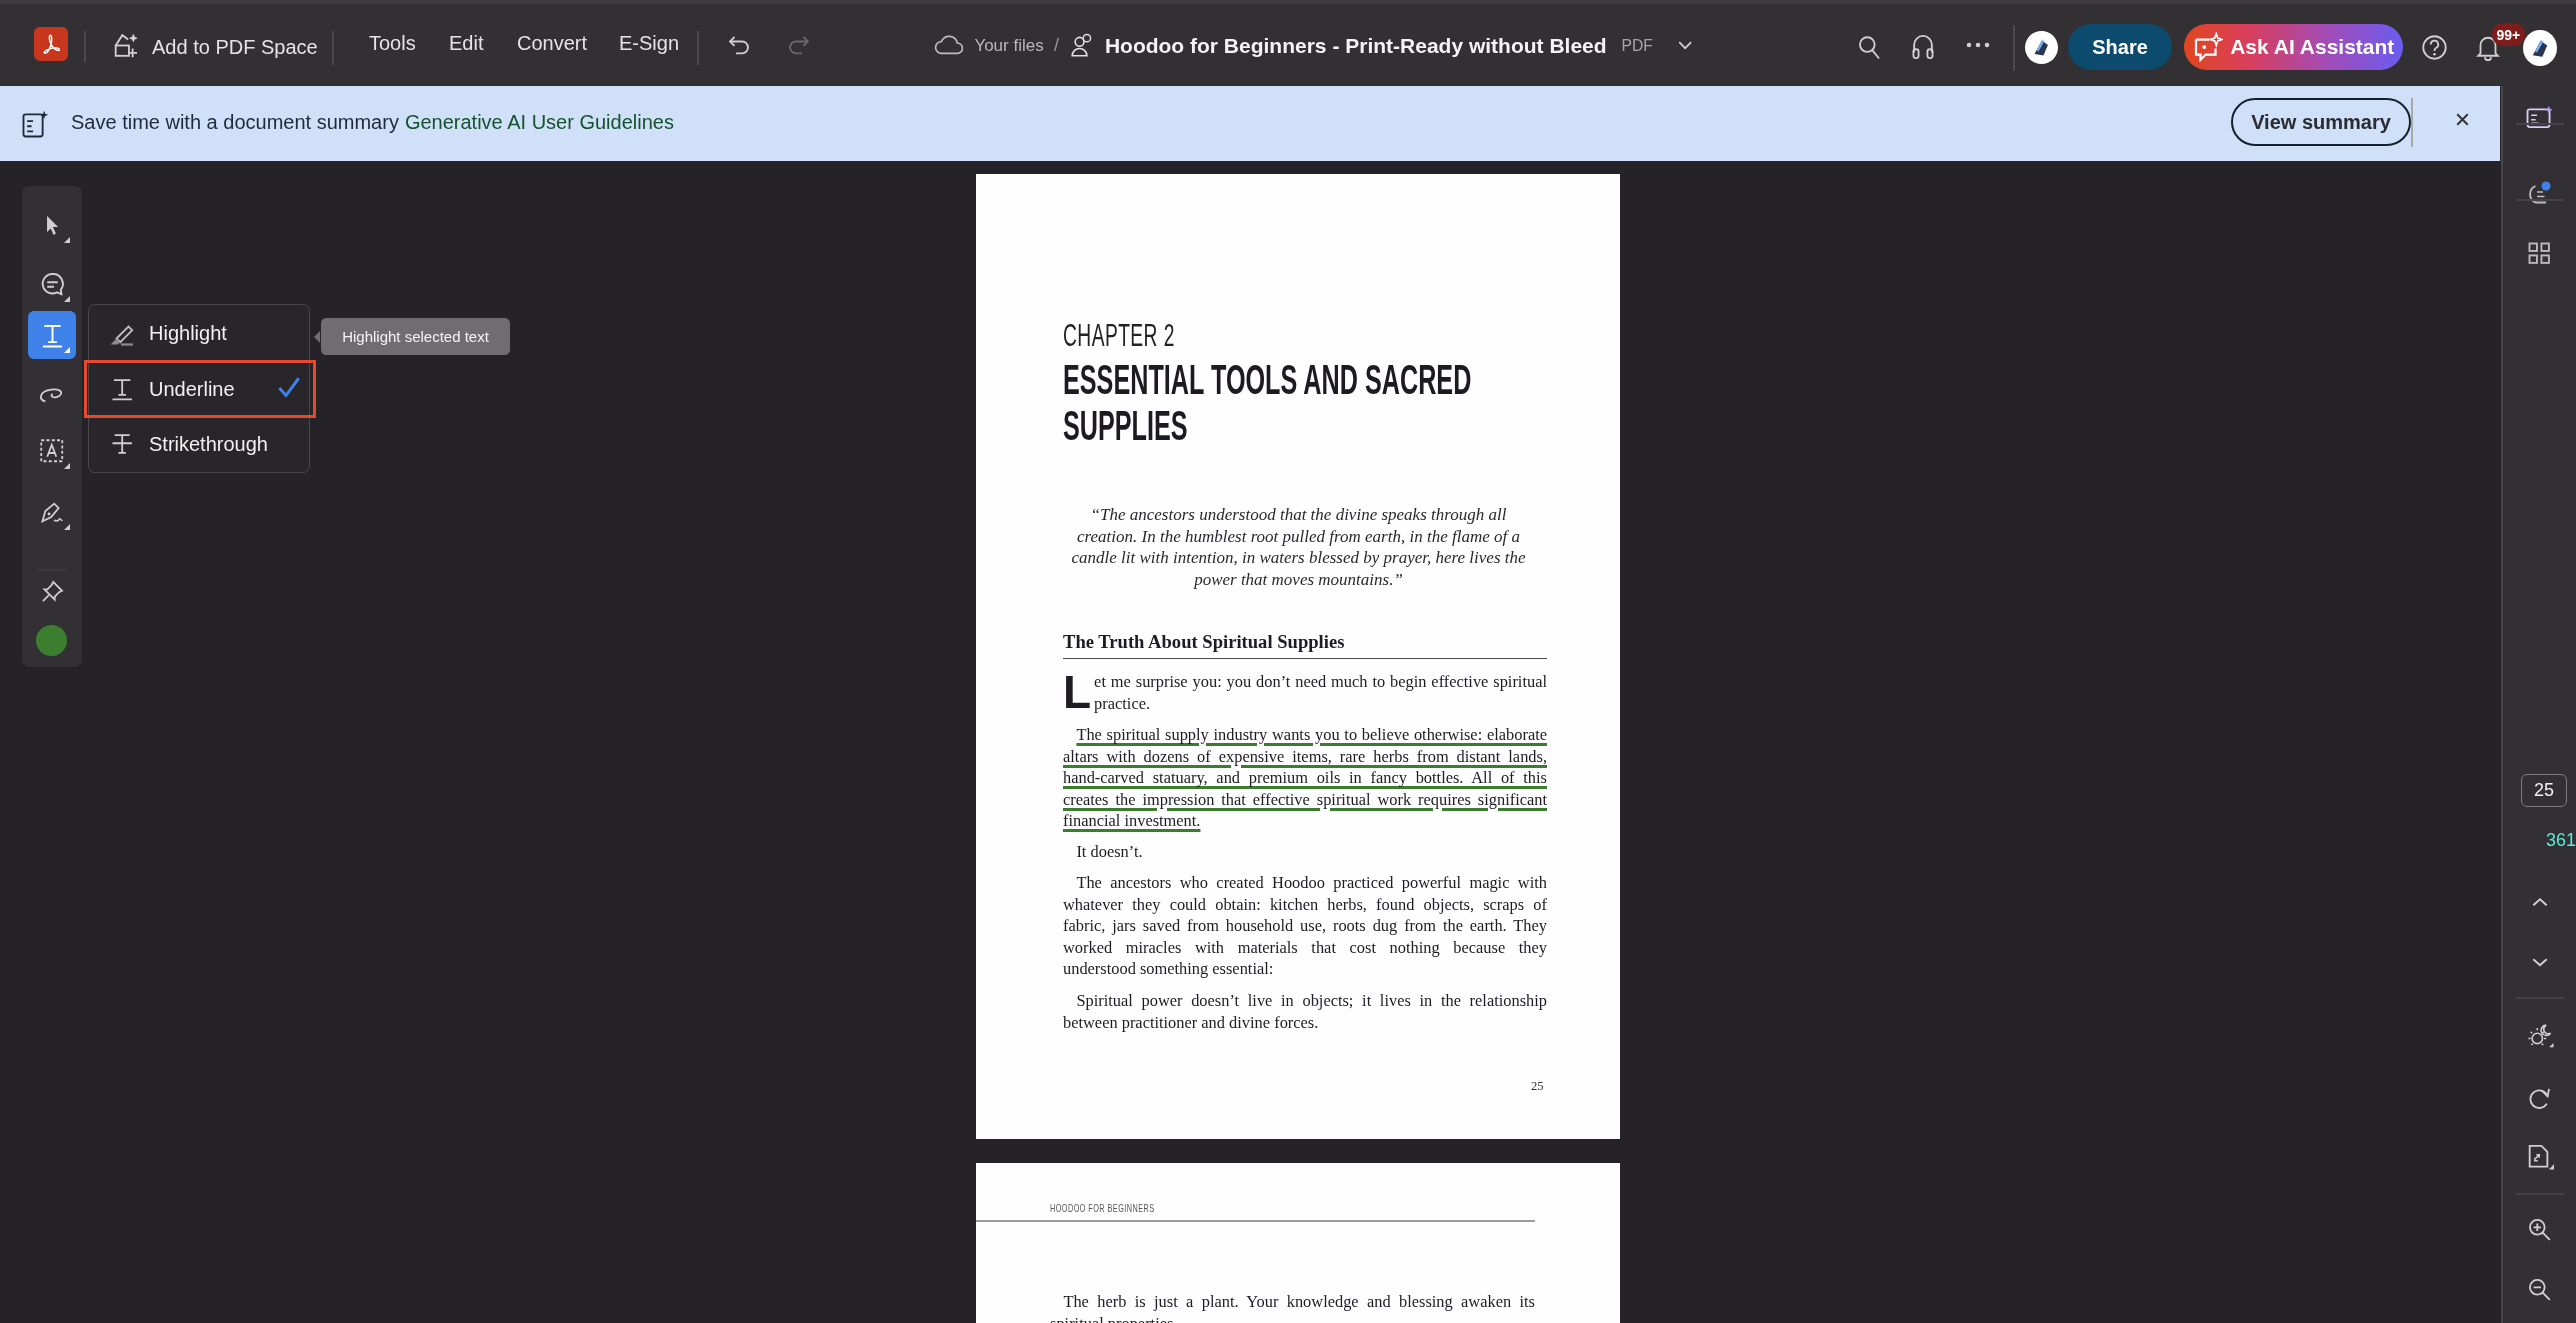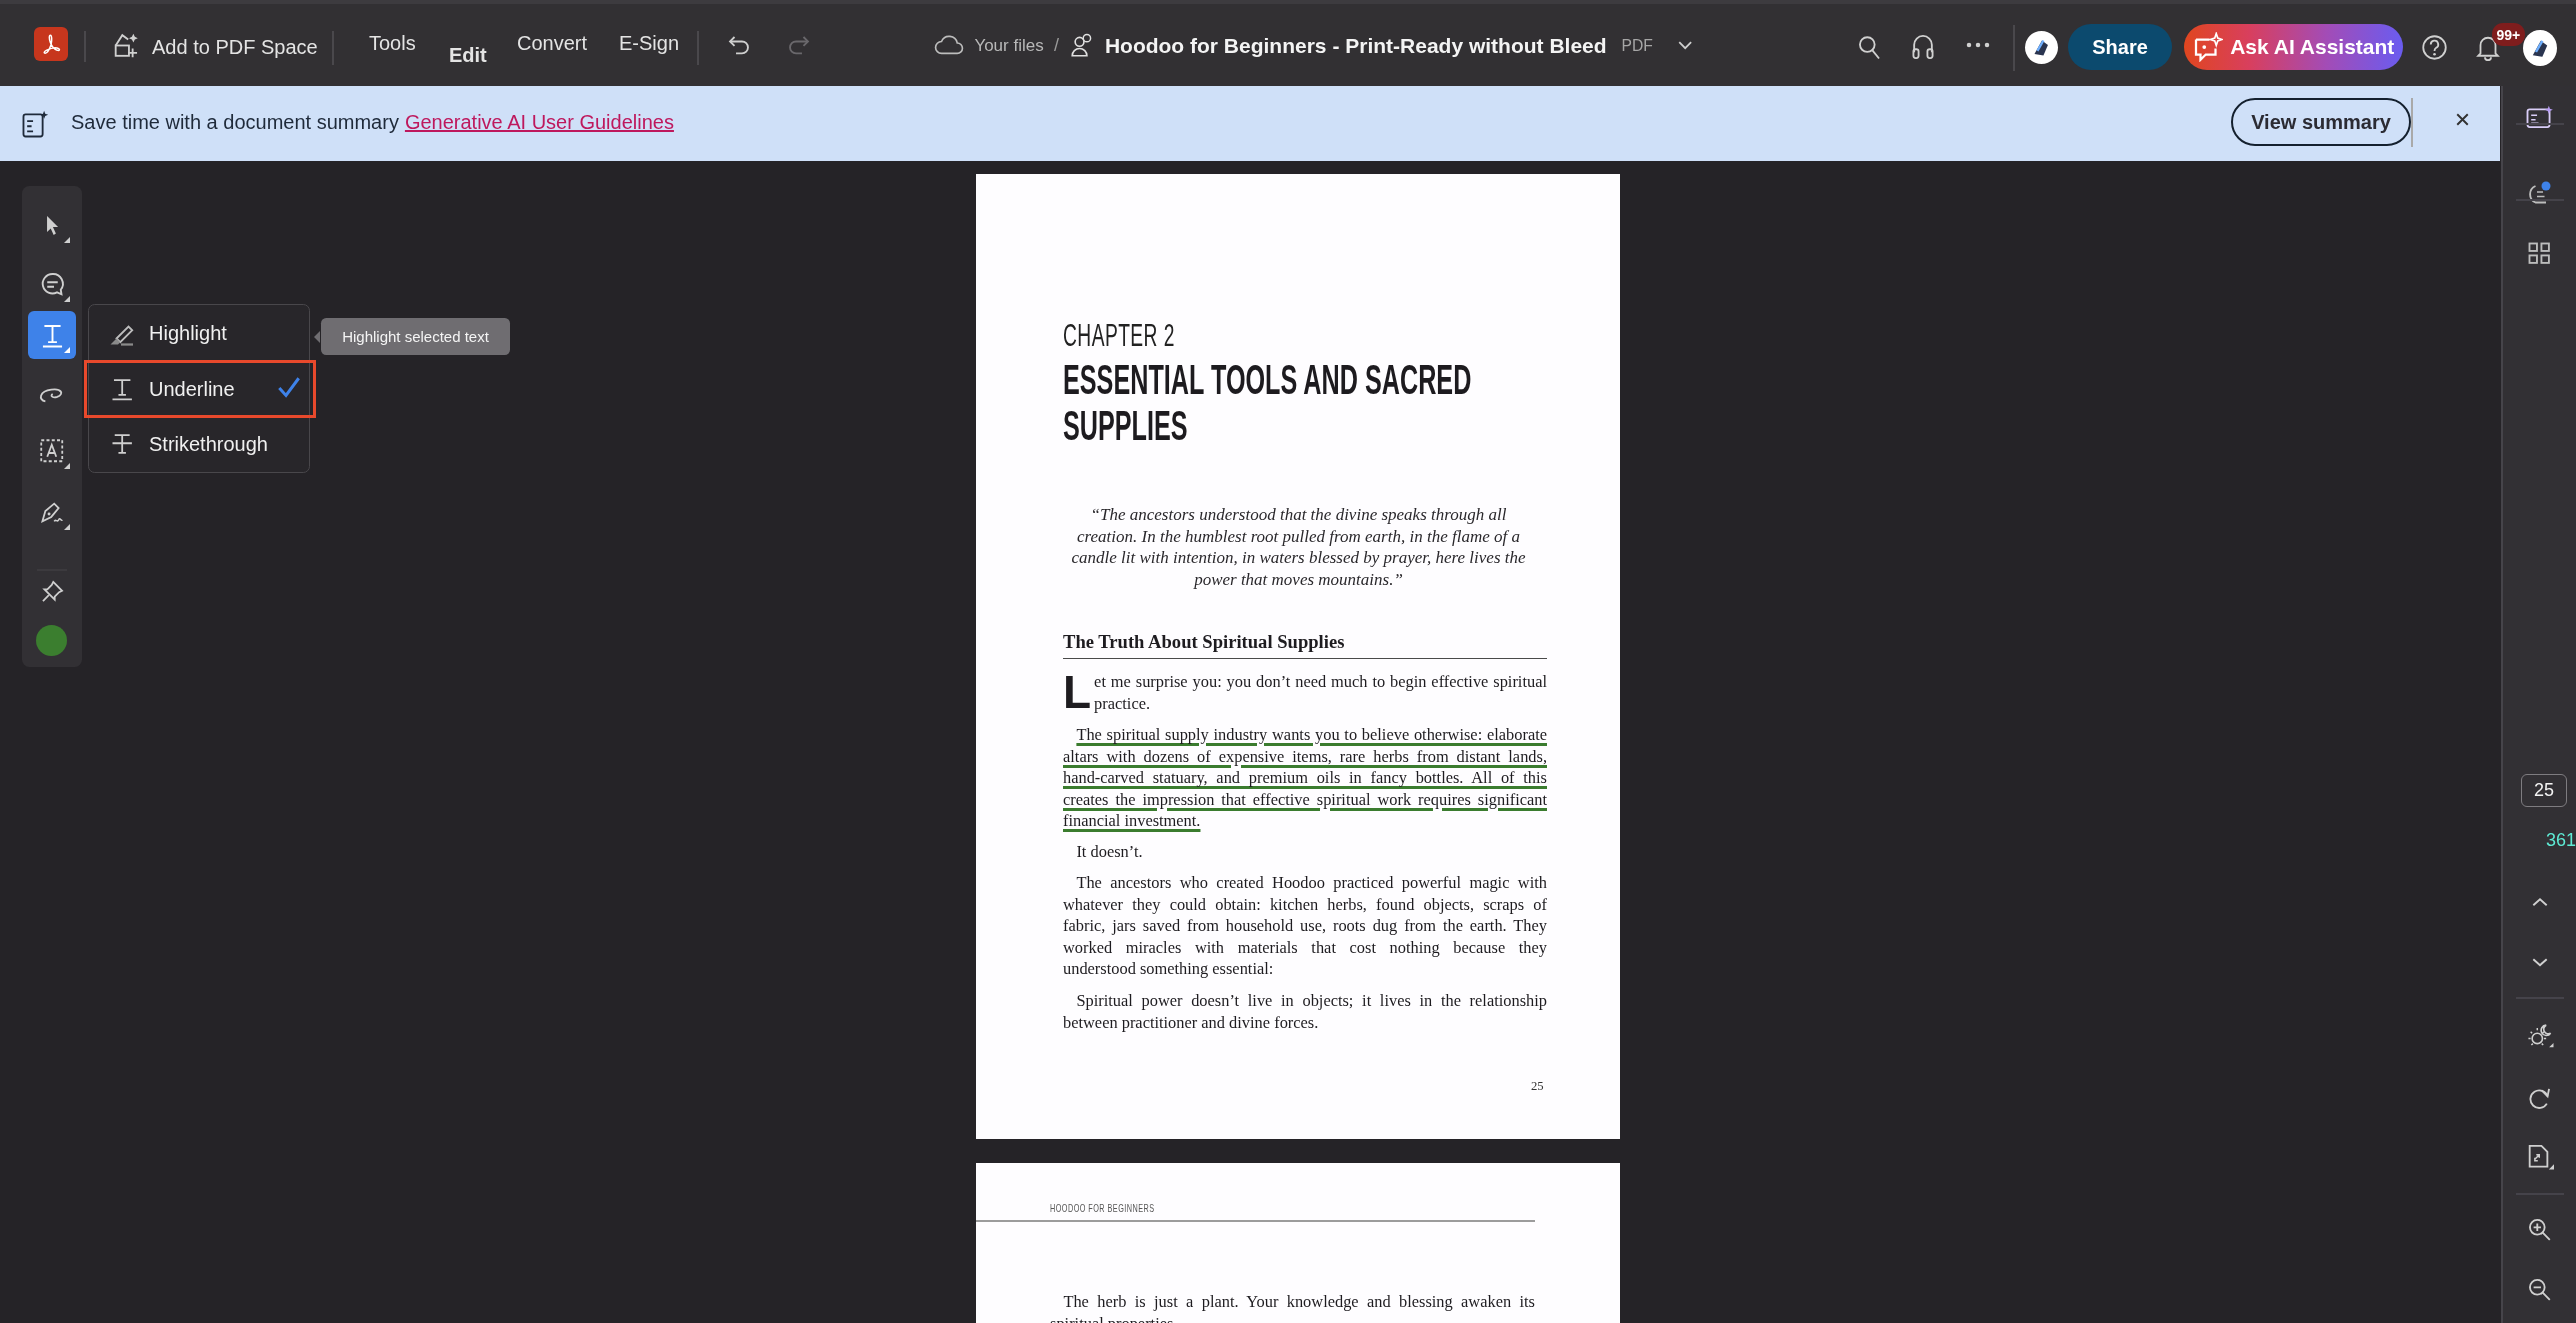--- a/index.html
+++ b/index.html
@@ -18,21 +18,21 @@
   .doc-title { color: #f4f4f4; font-size: 21px; font-weight: bold; }
   .doc-type { color: #a6a6a6; font-size: 15.7px; margin-left: 4.5px; }
   .share-btn { position: absolute; left: 2068px; top: 20px; width: 104px; height: 46px; border-radius: 23px; background: #0c4a6e; color: #fff; font-size: 20px; font-weight: bold; display: flex; align-items: center; justify-content: center; }
   .ai-btn { position: absolute; left: 2184px; top: 20px; width: 219px; height: 46px; border-radius: 23px; background: linear-gradient(90deg, #e0461f 0%, #d83f5e 30%, #a34cb6 65%, #6a5cf0 100%); color: #fff; font-size: 21px; font-weight: bold; display: flex; align-items: center; justify-content: center; gap: 7.5px; }
   .badge99 { position: absolute; left: 2492px; top: 19.4px; min-width: 30px; height: 22.4px; padding: 0 4.5px; border-radius: 11.2px; background: #7f1d1d; color: #fff; font-size: 14px; font-weight: bold; display: flex; align-items: center; justify-content: center; }
   .avatar { position: absolute; border-radius: 50%; background: #fff; display: flex; align-items: center; justify-content: center; overflow: hidden; }
 
   
   .banner { position: absolute; left: 0; top: 86px; width: 2500px; height: 75px; background: #cfe0f8; display: flex; align-items: center; }
   .banner-text { position: absolute; left: 71px; top: 25px; font-size: 20px; color: #1f2a3a; white-space: nowrap; }
-  .banner-link { text-decoration: underline; color: #be185d; margin-left: 6px; cursor: pointer; margin-top: 13px; }
+  .banner-link { color: #14532d; margin-left: 6px; cursor: pointer; margin-top: 13px; }
   .view-summary { position: absolute; left: 2231px; top: 98px; width: 180px; height: 48px; border: 2.2px solid #14202e; border-radius: 24px; background: transparent; color: #2b2b33; font-size: 20px; font-weight: bold; display: flex; align-items: center; justify-content: center; }
   .banner-sep { position: absolute; left: 2411px; top: 98px; width: 1.5px; height: 49px; background: #a9a9a9; }
   .banner-close { position: absolute; left: 2450px; top: 107px; width: 25px; height: 25px; display: flex; align-items: center; justify-content: center; }
 
   
   .left-tools { position: absolute; left: 22.4px; top: 186px; width: 60px; height: 481px; background: #323034; border-radius: 7.5px; }
   .lt-btn { position: absolute; left: 6px; width: 48px; height: 48px; border-radius: 6px; display: flex; align-items: center; justify-content: center; }
   .lt-btn.active { background: #3e82e9; }
   .corner { position: absolute; right: 6px; bottom: 6px; width: 0; height: 0; border-left: 6.7px solid transparent; border-bottom: 6.7px solid #cfcfcf; }
   .lt-divider { position: absolute; left: 15px; top: 494px; width: 30px; height: 1.5px; background: #3c3a3e; }
@@ -91,21 +91,21 @@
             <path d="M5 18 L14 4 L22 10" fill="none" stroke="#d0d0d0" stroke-width="2.5"></path>
             <path d="M28 22 v12 M22 28 h12" stroke="#d0d0d0" stroke-width="2.5"></path>
             <path d="M29 2 l2 4 4 2 -4 2 -2 4 -2 -4 -4 -2 4 -2z" fill="#d0d0d0"></path>
           </svg>
       </span>
       <span>Add to PDF Space</span>
     </div>
     <div class="vsep" style="left:332px;top:27px;height:34px;"></div>
 
     <div class="tb-item" style="left:369px;top:28px;">Tools</div>
-    <div class="tb-item" style="left:449px;top:40px;font-weight:bold;">Edit</div>
+    <div class="tb-item" style="left:449px;top:28px;">Edit</div>
     <div class="tb-item" style="left:517px;top:28px;">Convert</div>
     <div class="tb-item" style="left:619px;top:28px;">E-Sign</div>
     <div class="vsep" style="left:697px;top:27px;height:34px;"></div>
 
     <div class="tb-icon" style="left:723px;top:28px;width:31px;height:27px;">
       <svg width="24" height="22.4" viewBox="0 0 32 30">
           <path d="M10 4 L4 10 L10 16" fill="none" stroke="#cfcfcf" stroke-width="2.5"></path>
           <path d="M4 10 H20 a8 8 0 0 1 0 16 H12" fill="none" stroke="#cfcfcf" stroke-width="2.5"></path>
         </svg>
     </div>

